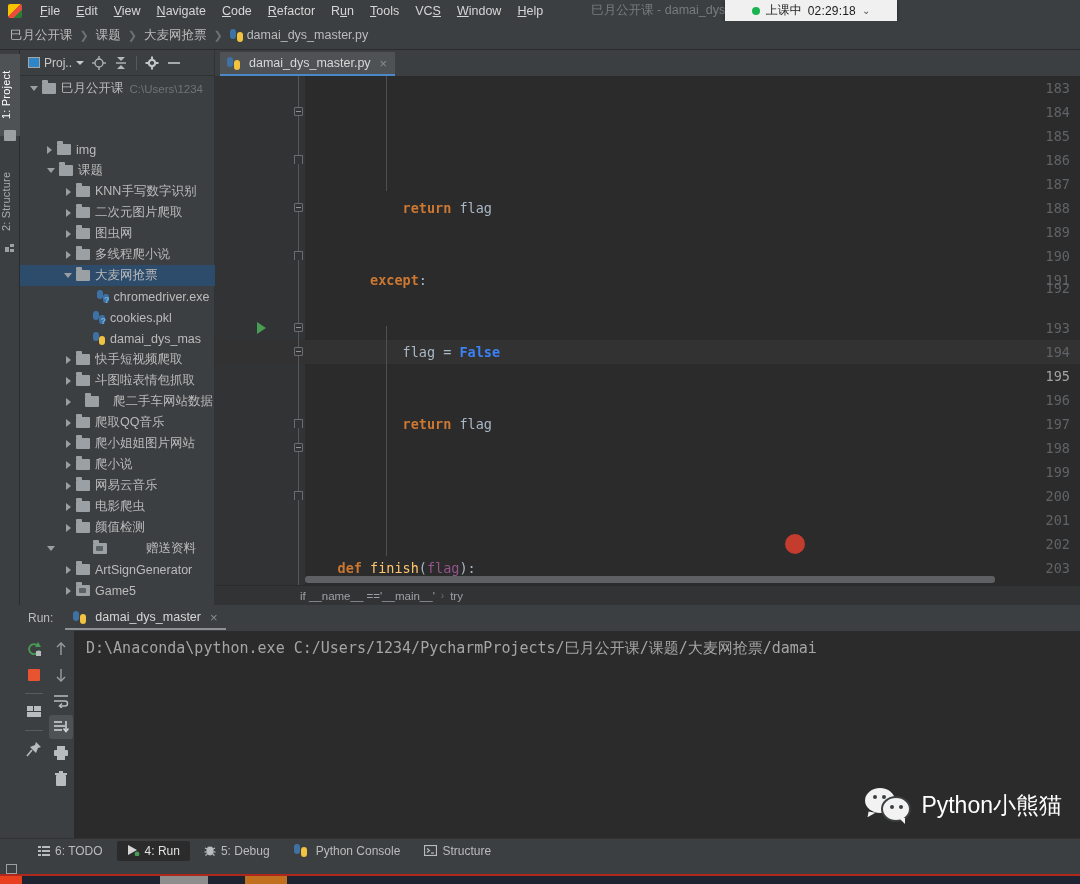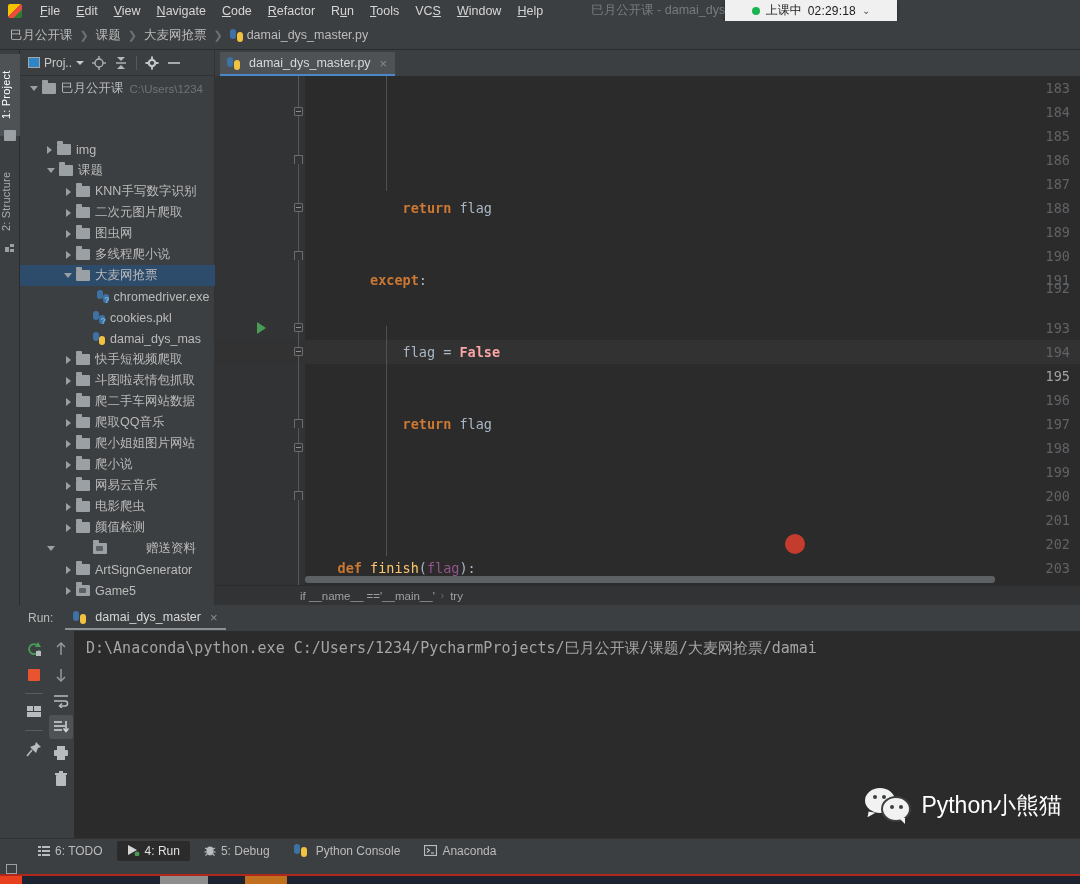--- a/index.html
+++ b/index.html
@@ -171,21 +171,21 @@
   .fold.end:after{display:none;}
   .foldline{position:absolute;left:83px;width:1px;background:#555759;}
 
   .indentline{position:absolute;top:0;bottom:0;width:1px;background:#4f5052;}
 
   
   .kw{color:#cc7832;font-weight:bold;}
   .fn{color:#ffc66d;}
   .self{color:#94558d;}
   .plain{color:#a9b7c6;}
-  .kwbool{color:#fca5a5;font-weight:bold;}
+  .kwbool{color:#3b82f6;font-weight:bold;}
 
   .hscroll{
     position:absolute;left:90px;bottom:22px;height:7px;width:690px;background:#5d6163;border-radius:3px;
   }
   .bcbar{
     position:absolute;left:0;bottom:0;width:865px;height:20px;background:#313335;
     display:flex;align-items:center;padding-left:85px;box-sizing:border-box;
     border-top:1px solid #2b2b2b;
   }
   .bcbar .bc{font-size:11.5px;color:#9ea1a4;}
@@ -467,21 +467,21 @@
           <span class="folder"></span>
           <span class="tlabel">快手短视频爬取</span>
         </div>
         <div class="trow" style="padding-left: 40px;">
           <span class="tw">
             <span class="arrowR"></span>
           </span>
           <span class="folder"></span>
           <span class="tlabel">斗图啦表情包抓取</span>
         </div>
-        <div class="trow" style="padding-left: 40px;">
+        <div class="trow" style="padding-left: 40px; justify-content: space-between;">
           <span class="tw">
             <span class="arrowR"></span>
           </span>
           <span class="folder"></span>
           <span class="tlabel">爬二手车网站数据</span>
         </div>
         <div class="trow" style="padding-left: 40px;">
           <span class="tw">
             <span class="arrowR"></span>
           </span>
@@ -779,21 +779,21 @@
     <div class="sbtn">
       <span class="pyico"></span>
       <span>Python Console</span>
     </div>
     <div class="sbtn">
       <svg width="13" height="11">
         <rect x="0.5" y="0.5" width="12" height="10" fill="none" stroke="#b8bcbe" stroke-width="1.2"></rect>
         <polyline points="3,3.5 5.5,5.5 3,7.5" fill="none" stroke="#b8bcbe" stroke-width="1.2"></polyline>
         <line x1="7" y1="8" x2="10" y2="8" stroke="#b8bcbe" stroke-width="1.2"></line>
       </svg>
-      <span>Anaconda</span>
+      <span>Structure</span>
     </div>
   </div>
 
   <div class="bottomstrip">
     <div class="bstrip-ico"></div>
   </div>
 
   <div class="taskbar">
     <div class="tb-red"></div>
     <div class="tb-a"></div>

